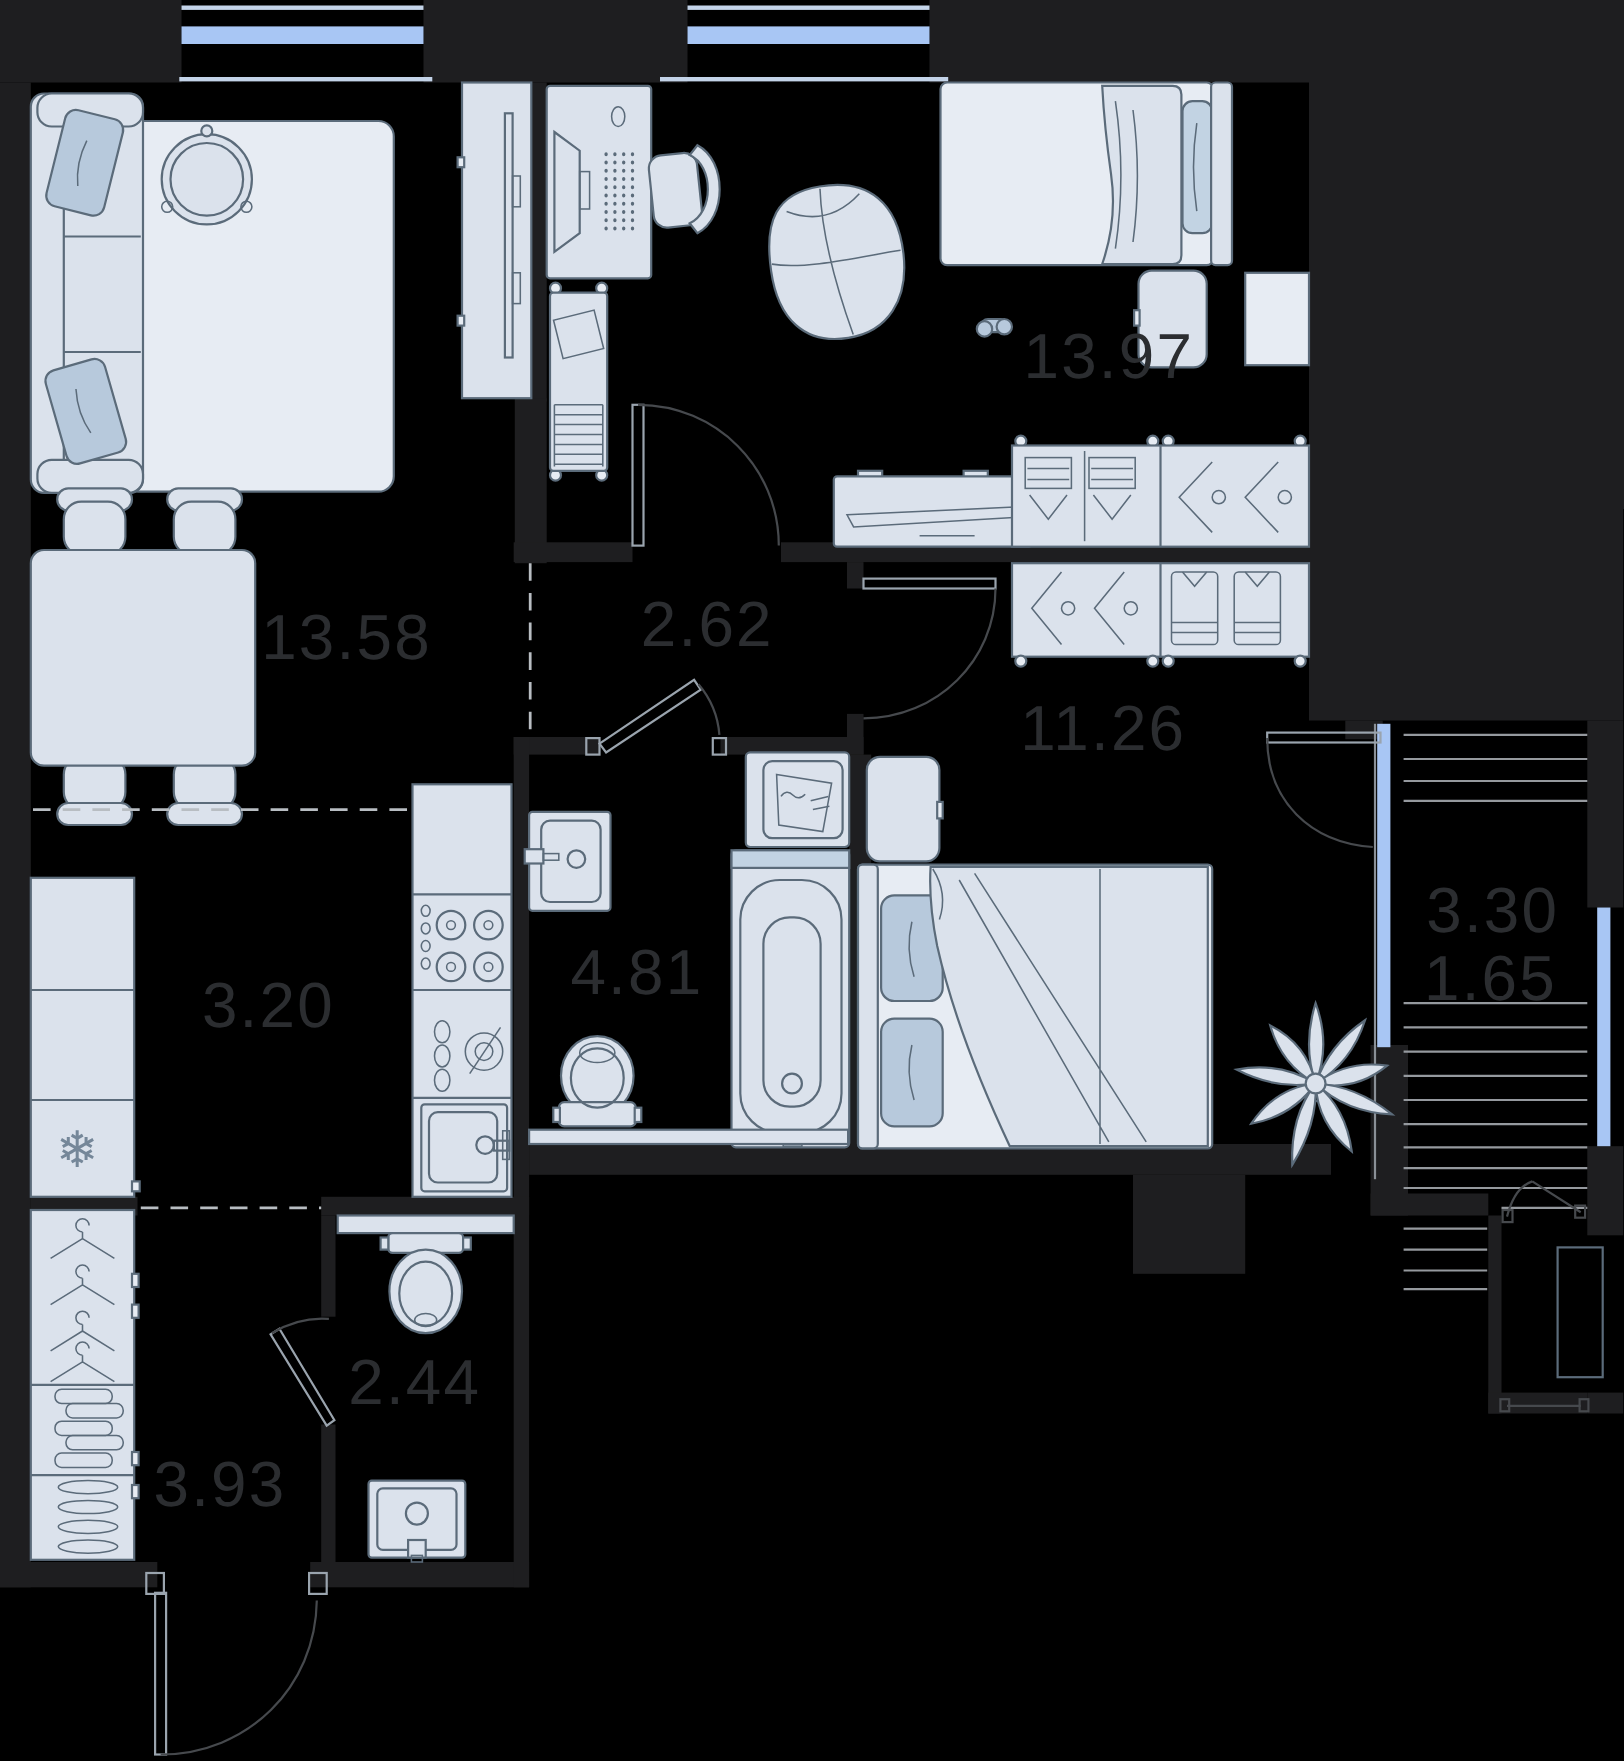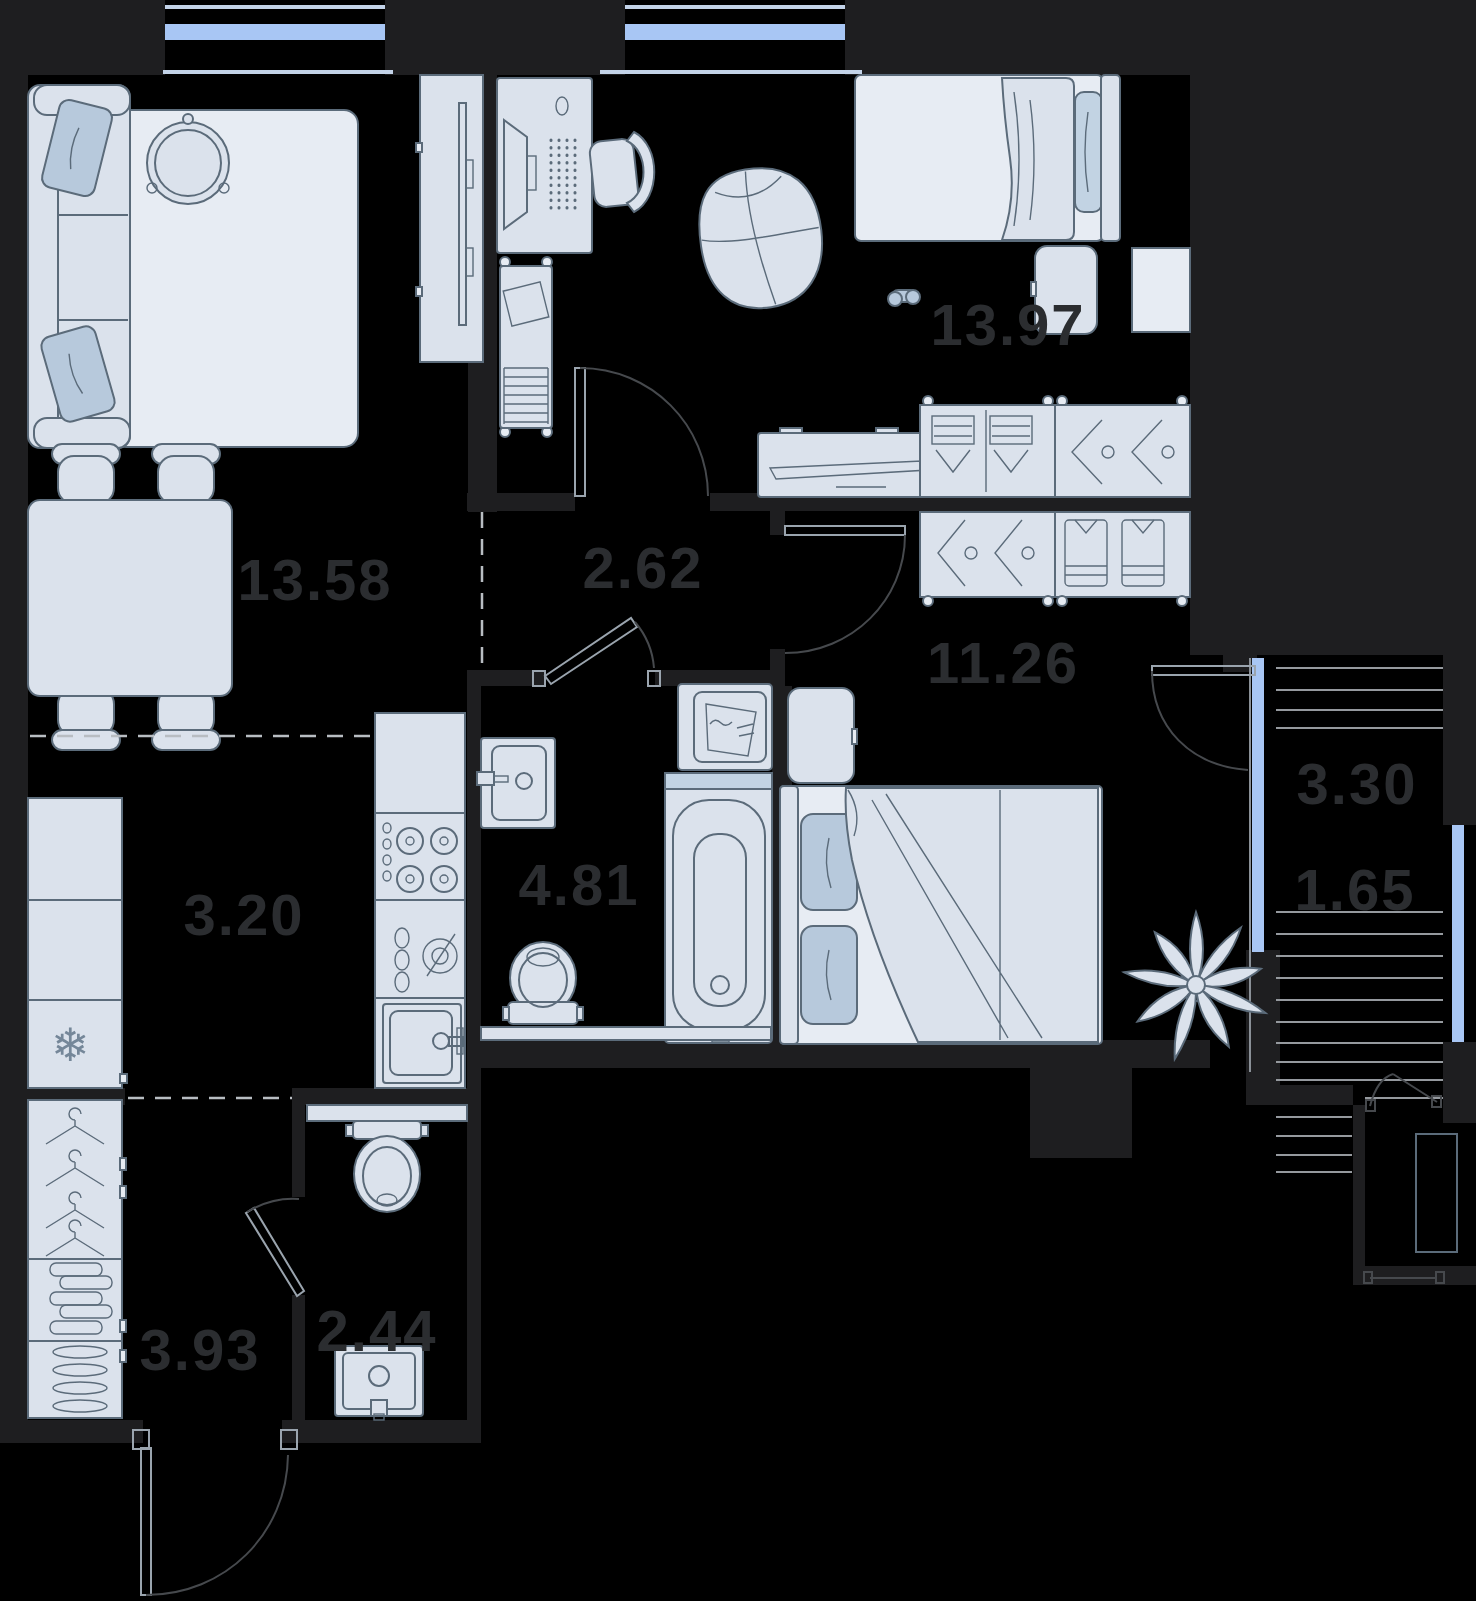--- a/index.html
+++ b/index.html
@@ -2,21 +2,21 @@
 <html><head>
 <meta charset="utf-8">
 <style>
   html,body{margin:0;padding:0;background:#000;}
   #plan{position:relative;width:1476px;height:1601px;background:#000;overflow:hidden;
         font-family:"Liberation Sans",sans-serif;}
   .w{position:absolute;background:#1e1e20;}
   .glass{position:absolute;background:#a8c6f4;}
   .sill{position:absolute;background:#c3d3e8;}
   .thinline{position:absolute;background:#8a9097;}
-  .lbl{position:absolute;transform:translate(-50%,-50%);font-weight:700;font-size:58px;
+  .lbl{position:absolute;transform:translate(-50%,-50%);font-weight:400;font-size:58px;
        line-height:1;color:#2b2d30;letter-spacing:2px;white-space:nowrap;}
   svg.art{position:absolute;left:0;top:0;}
   svg .f{fill:#dbe2ec;stroke:#5b6b7a;stroke-width:2;}
   svg .fl{fill:#e7ecf3;stroke:#5b6b7a;stroke-width:2;}
   svg .fa{fill:#b7c9dc;stroke:#5b6b7a;stroke-width:2;}
   svg .fp{fill:#c2d3e3;stroke:#5b6b7a;stroke-width:2;}
   svg .ln{fill:none;stroke:#5b6b7a;stroke-width:2;}
   svg .ln1{fill:none;stroke:#5b6b7a;stroke-width:1.4;}
   svg .arc{fill:none;stroke:#46494d;stroke-width:2;}
   svg .leaf{fill:none;stroke:#9aa4ae;stroke-width:2;}
@@ -396,19 +396,19 @@
       <rect class="arc" x="1364" y="1272" width="8" height="11"></rect>
       <rect class="arc" x="1436" y="1272" width="8" height="11"></rect>
       <rect class="ln" x="1416" y="1134" width="41" height="118"></rect>
     </g>
   </svg>
 
   <div class="lbl" style="left:1008px;top:325px">13.97</div>
   <div class="lbl" style="left:315px;top:580px">13.58</div>
   <div class="lbl" style="left:643px;top:568px">2.62</div>
   <div class="lbl" style="left:1003px;top:663px">11.26</div>
-  <div class="lbl" style="left:1357px;top:784px">3.30</div>
+  <div class="lbl" style="left:1357px;top:828px">3.30</div>
   <div class="lbl" style="left:1355px;top:890px">1.65</div>
   <div class="lbl" style="left:244px;top:915px">3.20</div>
   <div class="lbl" style="left:579px;top:885px">4.81</div>
-  <div class="lbl" style="left:377px;top:1331px">2.44</div>
+  <div class="lbl" style="left:377px;top:1257px">2.44</div>
   <div class="lbl" style="left:200px;top:1350px">3.93</div>
 </div>
 
 </body></html>

